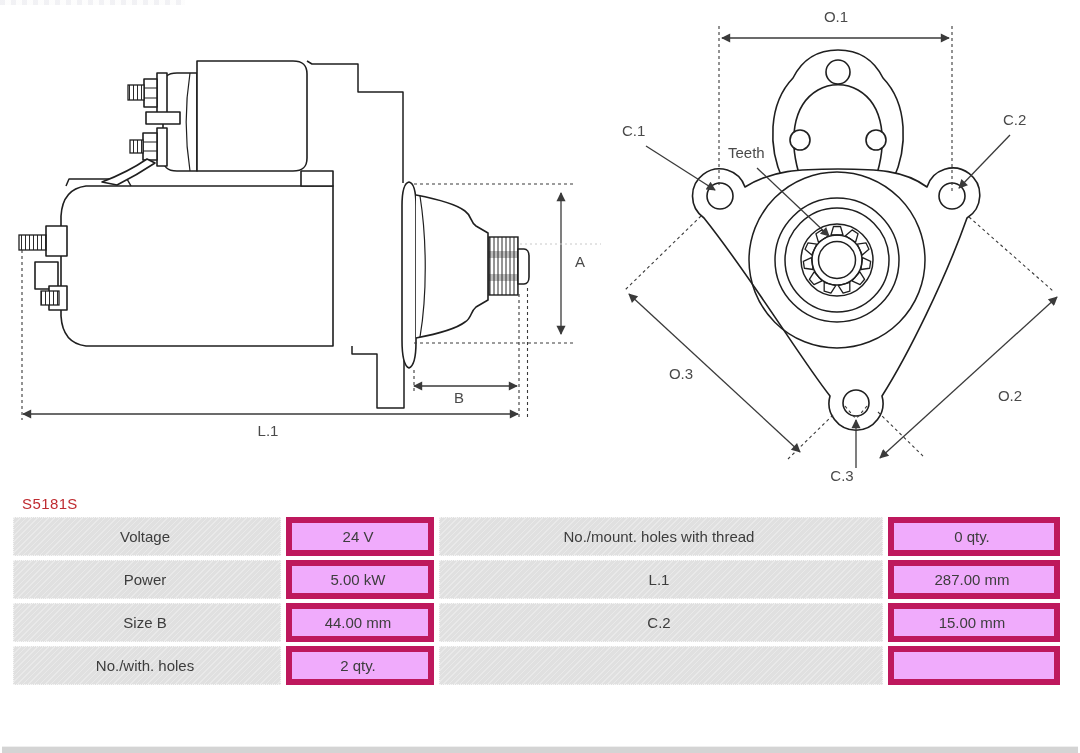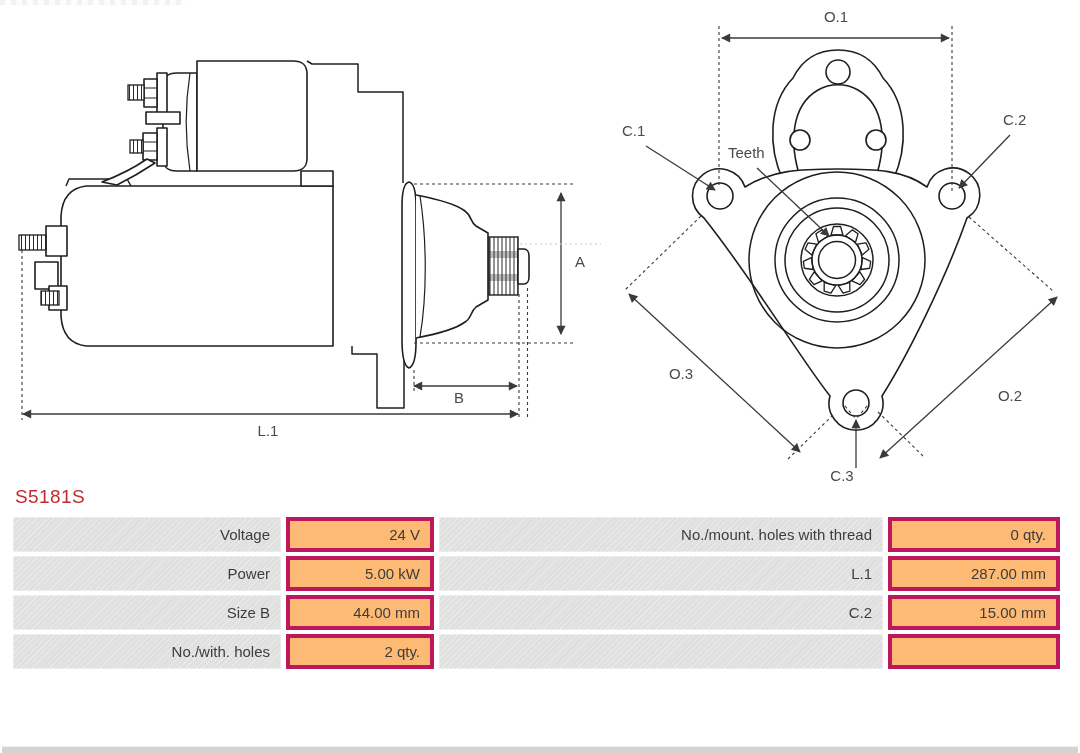--- a/index.html
+++ b/index.html
@@ -8,29 +8,29 @@
   .watermark{position:absolute;top:0;left:0;width:185px;height:5px;opacity:.5;
         background:repeating-linear-gradient(90deg,#e4e4ea 0 5px,#fafafa 5px 11px);}
   svg.diagram{position:absolute;top:0;left:0;}
   .part{fill:#ffffff;stroke:#1f1f1f;stroke-width:1.6;stroke-linejoin:round;}
   .part-thin{fill:none;stroke:#1f1f1f;stroke-width:1.2;}
   .part-line{fill:none;stroke:#1f1f1f;stroke-width:1.5;stroke-linejoin:round;}
   .dim{stroke:#3a3a3a;stroke-width:1.3;fill:none;}
   .dash{stroke:#3a3a3a;stroke-width:1.1;stroke-dasharray:3 3;fill:none;}
   .faint{stroke:#c8c8c8;stroke-width:1;stroke-dasharray:2 3;fill:none;}
   .dimtext{fill:#4a4a4a;font-size:15px;font-family:"Liberation Sans",sans-serif;}
-  .page-title{position:absolute;top:485px;left:14px;margin:1px;font-size:19px;line-height:21px;
+  .page-title{position:absolute;top:485px;left:14px;margin:8px;font-size:15px;line-height:21px;
         font-weight:400;letter-spacing:.4px;color:#bf2b30;}
   table.spec{position:absolute;top:513px;left:8px;border-collapse:separate;
         border-spacing:5px 4px;table-layout:fixed;font-size:15px;color:#3d3d3d;}
-  table.spec td{height:27px;padding:0 10px 0 6px;text-align:right;vertical-align:middle;
+  table.spec td{height:27px;padding:0 10px 0 6px;text-align:center;vertical-align:middle;
         white-space:nowrap;overflow:hidden;}
   td.lbl{background-color:#e0e0e0;border:1px dotted #f6f6f6;
         background-image:repeating-linear-gradient(135deg,rgba(255,255,255,.28) 0 1px,rgba(0,0,0,0) 1px 4px);}
-  td.val{background:#fdba74;border:4px solid #be185d;margin-top:40px;}
+  td.val{background:#f0abfc;border:6px solid #be185d;margin-top:40px;}
   .bottom-bar{position:absolute;top:746px;left:2px;width:1076px;height:7px;background:#d4d4d4;
         border-top:1px solid #efefef;}
 </style>
 </head>
 <body>
 
 <div class="page">
   <div class="watermark"></div>
 
   <svg class="diagram" width="1080" height="484" viewBox="0 0 1080 484">

